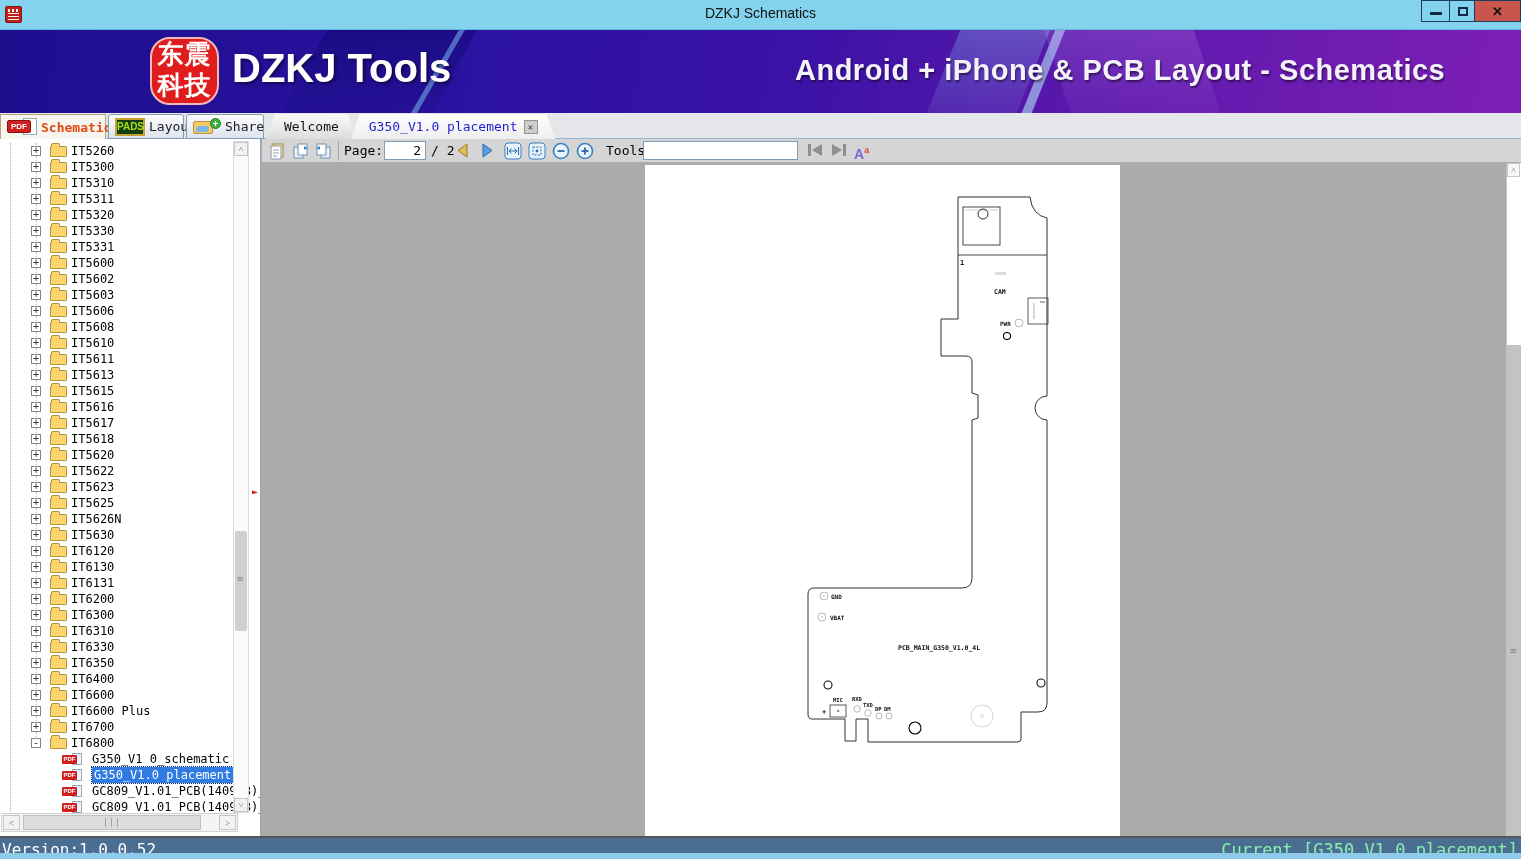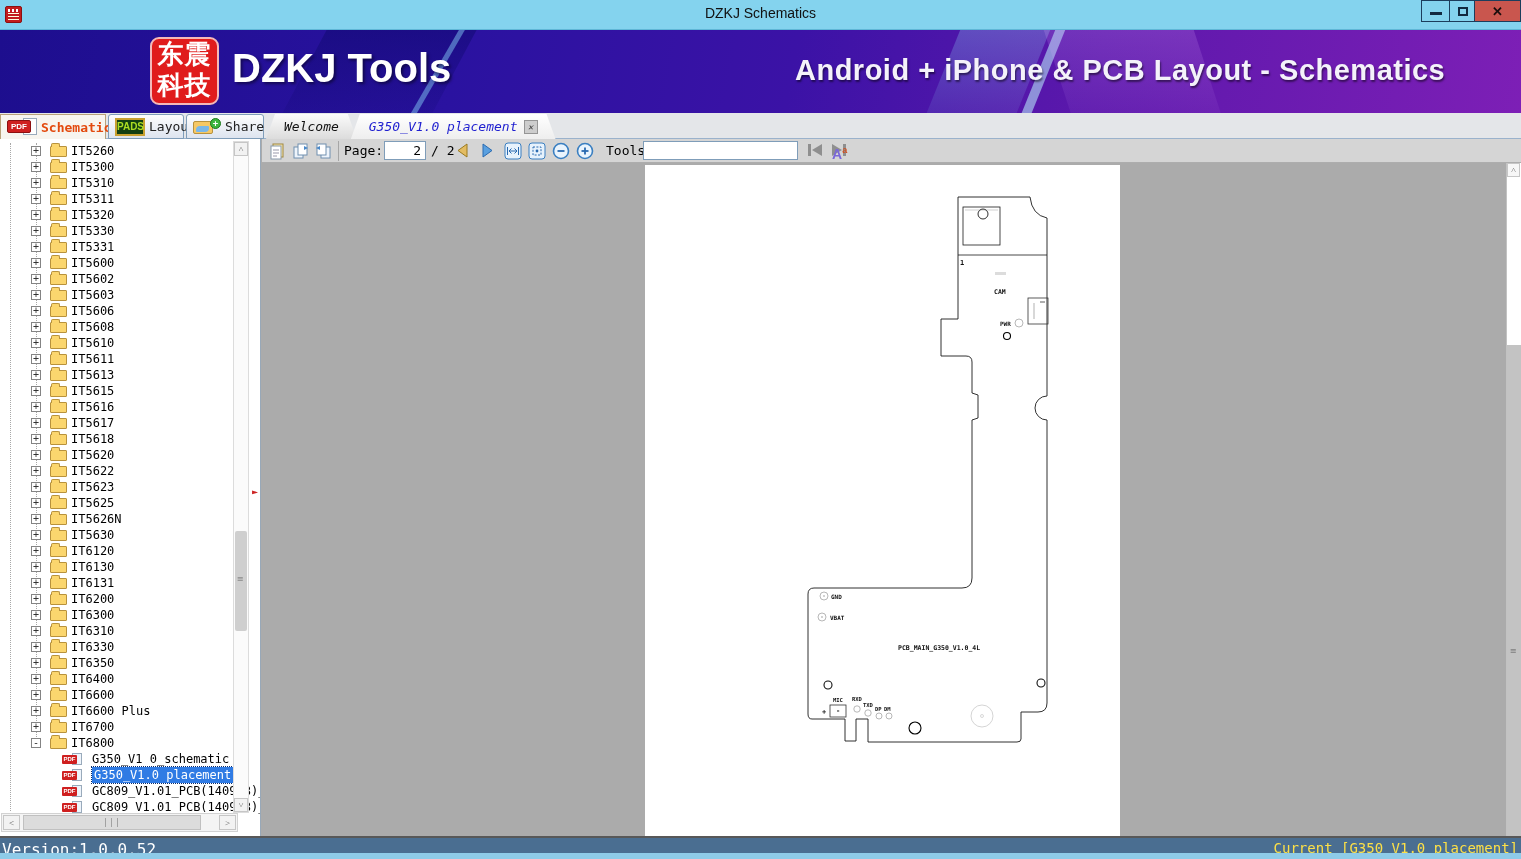--- a/index.html
+++ b/index.html
@@ -22,42 +22,42 @@
 
   
   #banner { position:absolute; left:0; top:30px; width:1521px; height:83px; overflow:hidden;
     background:linear-gradient(100deg,#1d0e8e 0%,#2a12a0 30%,#3b12a6 52%,#5c18ac 72%,#7d1fb6 100%); }
   .streak { position:absolute; top:-20px; height:140px; pointer-events:none; }
   #streak1 { left:300px; width:150px; background:linear-gradient(rgba(20,10,120,.75),rgba(20,10,120,0)); transform:skewX(-28deg); }
   #streak2 { left:940px; width:90px; background:linear-gradient(rgba(150,235,255,.30),rgba(150,235,255,.02)); transform:skewX(-22deg); }
   #streak3 { left:1035px; width:10px; background:rgba(190,245,255,.55); transform:skewX(-22deg); }
   #streak4 { left:1060px; width:150px; background:linear-gradient(rgba(220,170,255,.22),rgba(220,170,255,0)); transform:skewX(18deg); }
   #streak5 { left:430px; width:6px; background:rgba(140,220,255,.45); transform:skewX(-30deg); }
-  #logo { position:absolute; left:150px; top:7px; width:69px; height:68px; background:#e01c1c; border:2px solid #f4b9b9; border-radius:9px; color:#fff; text-align:center; font-weight:bold; font-size:26px; line-height:31px; letter-spacing:1px; overflow:hidden; font-family:"DejaVu Sans",sans-serif; }
+  #logo { position:absolute; left:150px; top:7px; width:69px; height:68px; background:#e01c1c; border:2px solid #f4b9b9; border-radius:20px; color:#fff; text-align:center; font-weight:bold; font-size:26px; line-height:31px; letter-spacing:1px; overflow:hidden; font-family:"DejaVu Sans",sans-serif; }
   #brand { position:absolute; left:232px; top:16px; color:#fff; font-family:"Liberation Sans",sans-serif; font-size:40px; font-weight:bold; text-shadow:2px 2px 3px rgba(0,0,0,.45); }
   #tagline { position:absolute; left:795px; top:24px; color:#f4f2fa; font-family:"Liberation Sans",sans-serif; font-size:29px; font-weight:600; letter-spacing:.5px; text-shadow:1px 2px 2px rgba(0,0,0,.5); }
 
   
   #tabbar { position:absolute; left:0; top:113px; width:1521px; height:26px; background:#e4e6e9; border-bottom:1px solid #9ab2cc; }
   .navtab { position:absolute; top:1px; height:25px; display:flex; align-items:center; padding:0 8px 0 6px; font-size:13px; cursor:default; }
   #tab-schematic { left:0; width:106px; background:#f7f5ef; border:1px solid #b9a27a; border-bottom:none; color:#e34a0e; font-weight:bold; }
   #tab-layout { left:108px; width:76px; }
   #tab-share { left:186px; width:78px; }
   .navtab.inactive { background:linear-gradient(#fdfdfd,#dde4ef); border:1px solid #7f9db9; border-radius:3px 3px 0 0; color:#222; }
   .pdf-big { position:relative; width:30px; height:18px; margin-right:4px; flex:0 0 auto; }
   .pdf-big .page { position:absolute; right:0; top:0; width:14px; height:17px; background:#fff; border:1px solid #9ab; }
   .pdf-big .badge { position:absolute; left:0; top:2px; width:24px; height:13px; background:#cf1f1f; border:1px solid #8c1010; border-radius:2px; color:#fff; font-size:8px; font-weight:bold; line-height:11px; text-align:center; font-family:"Liberation Sans",sans-serif; }
   .pads-ic { width:30px; height:18px; margin-right:4px; background:#123f12; border:2px solid #c8a030; color:#aadd22; font-size:10px; font-weight:bold; line-height:13px; text-align:center; font-family:"Liberation Sans",sans-serif; flex:0 0 auto; }
   .share-ic { position:relative; width:28px; height:18px; margin-right:4px; flex:0 0 auto; }
   .share-ic .fold { position:absolute; left:0; top:3px; width:20px; height:13px; background:#f6c864; border:1px solid #b8923d; border-radius:2px; }
   .share-ic .fold::after { content:""; position:absolute; left:2px; top:4px; width:13px; height:6px; background:#79b7e8; border-radius:4px 1px 4px 1px; }
   .share-ic .plus { position:absolute; right:0; top:0; width:11px; height:11px; background:#3db53d; border:1px solid #1e7a1e; border-radius:50%; color:#fff; font-size:9px; line-height:9px; text-align:center; font-weight:bold; }
 
   #doctabs { position:absolute; left:266px; top:114px; height:25px; display:flex; }
-  .doctab { position:relative; height:25px; display:flex; align-items:center; padding:0 18px; font-size:13px; color:#111; background:linear-gradient(#fbfbfb,#dcdcdc); clip-path:polygon(9px 0, calc(100% - 9px) 0, 100% 100%, 0 100%); margin-right:-6px;font-style:italic; }
+  .doctab { position:relative; height:25px; display:flex; align-items:center; padding:0 18px; font-size:13px; color:#111; background:linear-gradient(#fbfbfb,#dcdcdc); clip-path:polygon(9px 0, calc(100% - 9px) 0, 100% 100%, 0 100%); margin-right:-6px; }
   .doctab.active { background:linear-gradient(#ffffff,#eeeeee); color:#1f1fd0; z-index:2; }
   .tabclose { width:14px; height:14px; margin-left:6px; background:#cdcdcd; border:1px solid #959595; color:#444; font-size:9px; line-height:12px; text-align:center; }
 
   
   #toolbar { position:absolute; left:262px; top:139px; width:1259px; height:24px; background:#d5d5d5; border-bottom:1px solid #adadad; }
   .tbitem { position:absolute; top:3px; height:18px; }
   .tbsep { position:absolute; top:2px; width:1px; height:20px; background:#a6a6a6; }
   .tblabel { font-size:13px; color:#000; line-height:18px; }
   #page-input { position:absolute; left:122px; top:2px; width:42px; height:19px; border:1px solid #7f9db9; background:#fff; font-family:"DejaVu Sans Mono",monospace; font-size:13px; text-align:right; padding-right:4px; }
   #find-input { position:absolute; left:381px; top:2px; width:155px; height:19px; border:1px solid #7f9db9; background:#fff; font-family:"DejaVu Sans Mono",monospace; font-size:12px; padding:0 3px; }
@@ -101,21 +101,21 @@
   #main-vthumb { position:absolute; left:0px; top:182px; width:14px; height:491px; background:#c3c3c3; }
   #main-vthumb::after { content:"≡"; position:absolute; left:3px; top:300px; color:#7d7d7d; font-size:10px; }
 
   
   .pcbt { font-family:"DejaVu Sans Mono",monospace; fill:#111; font-weight:bold; }
 
   
   #statusbar { position:absolute; left:0; top:836px; width:1521px; height:23px; background:#4a6e91; border-top:2px solid #585858; }
   #statusbar .strip { position:absolute; left:0; bottom:0; width:100%; height:6px; background:#8ecbe8; }
   #version { position:absolute; left:2px; top:2px; color:#fff; font-size:16px; }
-  #current { position:absolute; right:3px; top:2px; color:#fde047; font-size:14px; }
+  #current { position:absolute; right:3px; top:2px; color:#86efac; font-size:17px; }
 </style>
 </head>
 <body>
 
 <div id="app">
 
   <div id="titlebar">
     <div id="app-icon"></div>
     <div id="window-title">DZKJ Schematics</div>
     <div id="btn-min" class="winbtn">
@@ -246,21 +246,21 @@
           <rect x="2" y="2" width="3" height="12" fill="#8f8f8f"></rect>
           <path d="M16 2 L6 8 L16 14 z" fill="#8f8f8f"></path>
         </svg>
     </span>
     <span class="tbitem" style="left:568px">
       <svg class="ico" width="18" height="16" viewBox="0 0 18 16">
           <rect x="13" y="2" width="3" height="12" fill="#8f8f8f"></rect>
           <path d="M2 2 L12 8 L2 14 z" fill="#8f8f8f"></path>
         </svg>
     </span>
-    <span class="tbitem" id="font-ic" style="left:570px"><span>A</span><sup>a</sup></span>
+    <span class="tbitem" id="font-ic" style="left:592px"><span>A</span><sup>a</sup></span>
   </div>
 
   <div id="treepanel">
     <div class="guide" style="left:10px; top:4px; height:668px"></div>
     <div class="guide" style="left:36px; top:4px; height:600px"></div>
     <div id="tree-rows">
         <div class="trow">
           <span class="expand">+</span>
           <span class="fold-ic"></span>
           <span class="flabel">IT5260</span>

